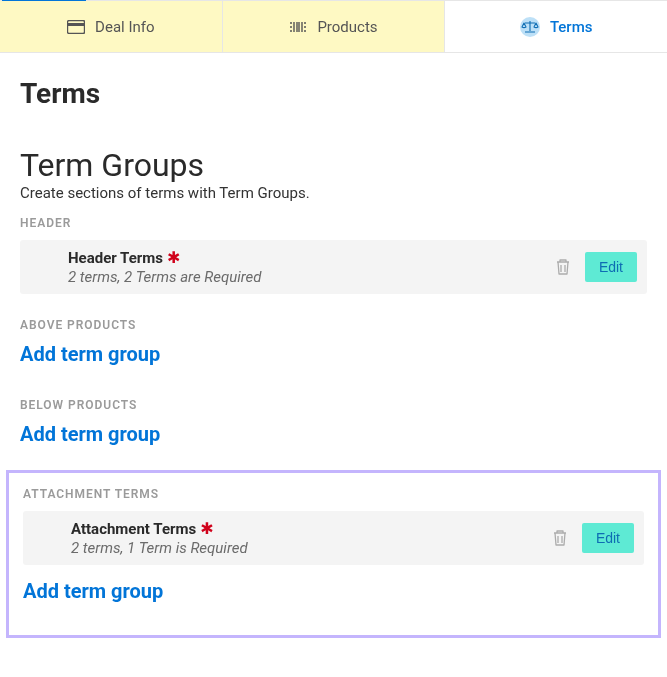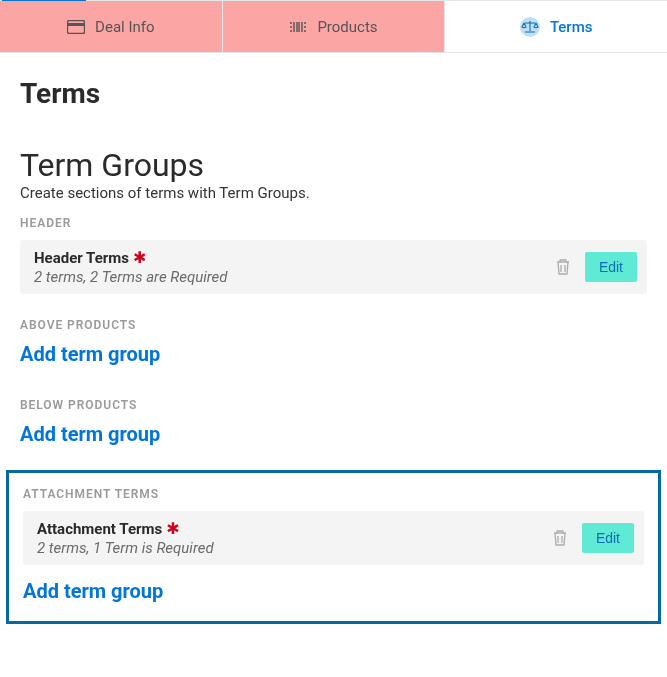--- a/index.html
+++ b/index.html
@@ -9,21 +9,21 @@
     width: 667px;
     height: 677px;
     overflow: hidden;
   }
   .tabstrip {
     display: flex;
     height: 53px;
     border-top: 1px solid #e6e6e6;
     border-bottom: 1px solid #e6e6e6;
     position: relative;
-    background: #fca5a5;
+    background: #fef9c3;
   }
   .tab-indicator {
     position: absolute;
     top: -3px;
     left: 2px;
     width: 84px;
     height: 3px;
     background: #0275d8;
   }
   .tab {
@@ -81,20 +81,21 @@
   .card {
     background: #f4f4f4;
     border-radius: 3px;
     display: flex;
     align-items: center;
     padding: 8px 10px 8px 14px;
     margin-bottom: 14px;
   }
   .card-main {
     flex: 1;
+    margin-left: 34px;
   }
   .card-title {
     font-size: 15px;
     font-weight: 700;
     color: #2a2a2a;
     display: inline-flex;
     align-items: center;
     gap: 4px;
   }
   .req-star {
@@ -131,22 +132,22 @@
     font-weight: 500;
   }
   .add-link {
     color: #0275d8;
     font-weight: 700;
     font-size: 20px;
     cursor: pointer;
     display: inline-block;
   }
   .highlight {
-    border: 3px solid #0369a1;
-    padding: 14px 14px 4px 14px;
+    border: 3px solid #c4b5fd;
+    padding: 14px 14px 18px 14px;
     margin-left: -14px;
     margin-right: -14px;
   }
   .highlight .group { margin-bottom: 14px; }
 </style>
 </head>
 <body>
 
 <div class="tabstrip">
   <div class="tab-indicator"></div>

